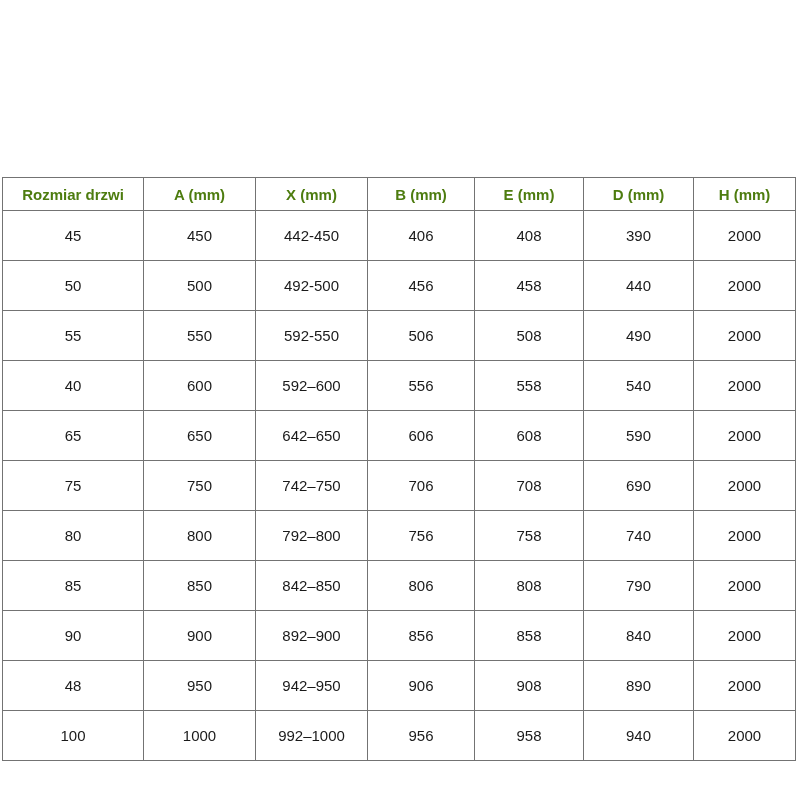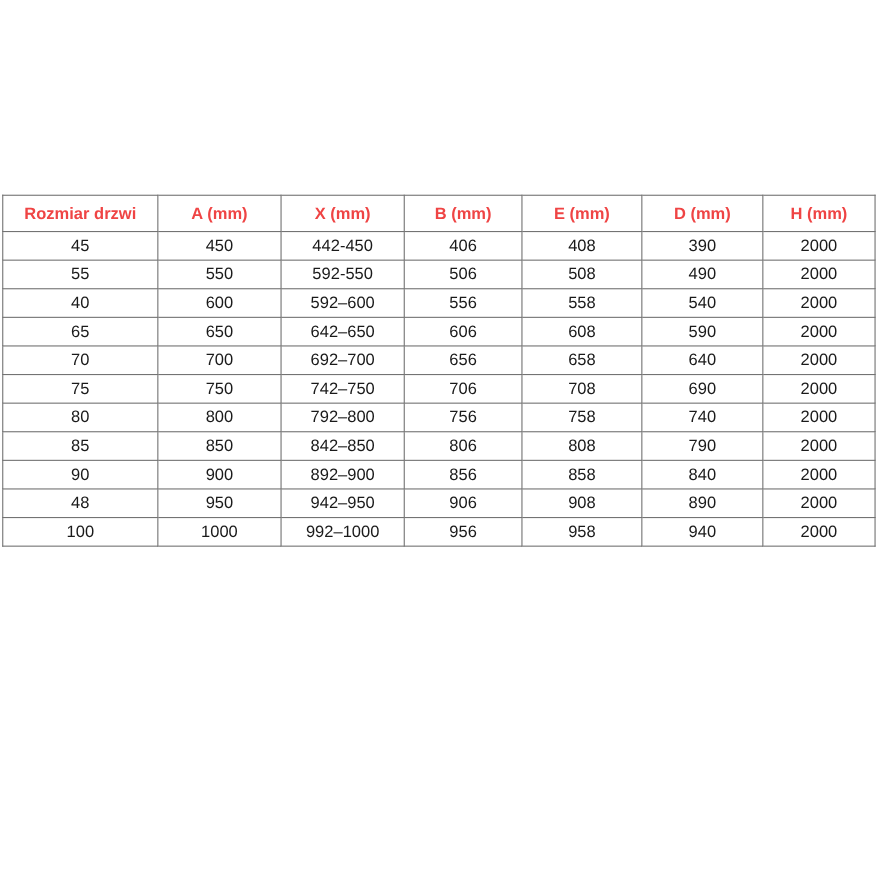--- a/index.html
+++ b/index.html
@@ -38,24 +38,24 @@
     font-size: 15px;
     line-height: 1;
     overflow: hidden;
     white-space: nowrap;
   }
   table.size-table thead tr {
     height: 33px;
   }
   table.size-table th {
     font-weight: 700;
-    color: #ef4444;
+    color: #4d7c0f;
   }
   table.size-table tbody tr {
-    height: 26px;
+    height: 50px;
   }
   table.size-table td {
     font-weight: 400;
     color: #1a1a1a;
   }
 </style>
 </head>
 <body>
 
 <div class="page">
@@ -84,20 +84,29 @@
         <tr>
           <td>45</td>
           <td>450</td>
           <td>442-450</td>
           <td>406</td>
           <td>408</td>
           <td>390</td>
           <td>2000</td>
         </tr>
         <tr>
+          <td>50</td>
+          <td>500</td>
+          <td>492-500</td>
+          <td>456</td>
+          <td>458</td>
+          <td>440</td>
+          <td>2000</td>
+        </tr>
+        <tr>
           <td>55</td>
           <td>550</td>
           <td>592-550</td>
           <td>506</td>
           <td>508</td>
           <td>490</td>
           <td>2000</td>
         </tr>
         <tr>
           <td>40</td>
@@ -108,29 +117,20 @@
           <td>540</td>
           <td>2000</td>
         </tr>
         <tr>
           <td>65</td>
           <td>650</td>
           <td>642–650</td>
           <td>606</td>
           <td>608</td>
           <td>590</td>
-          <td>2000</td>
-        </tr>
-        <tr>
-          <td>70</td>
-          <td>700</td>
-          <td>692–700</td>
-          <td>656</td>
-          <td>658</td>
-          <td>640</td>
           <td>2000</td>
         </tr>
         <tr>
           <td>75</td>
           <td>750</td>
           <td>742–750</td>
           <td>706</td>
           <td>708</td>
           <td>690</td>
           <td>2000</td>

